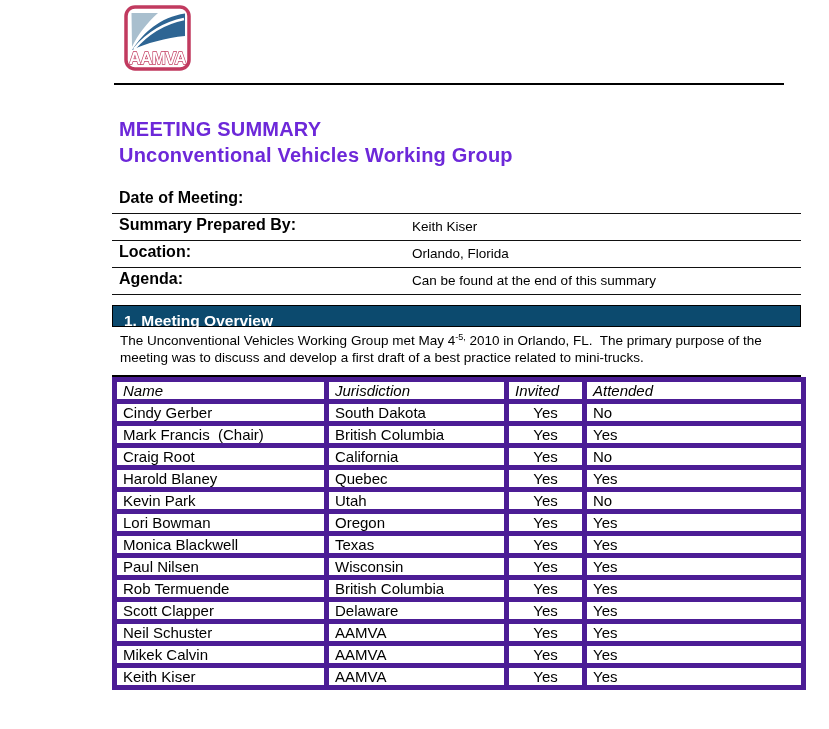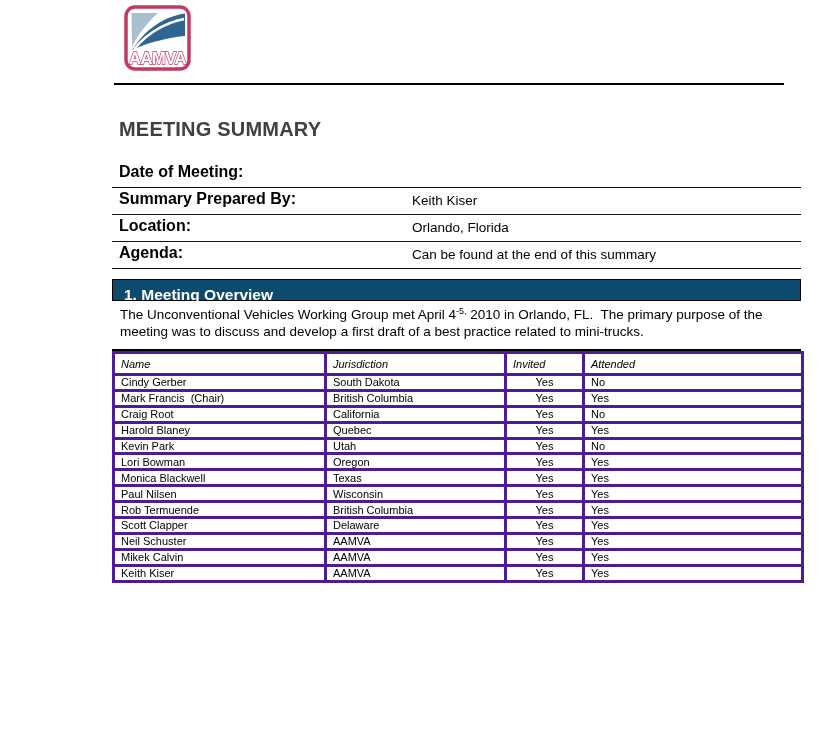--- a/index.html
+++ b/index.html
@@ -33,21 +33,21 @@
     position: absolute;
     left: 78px;
     top: 116px;
     width: 689px;
   }
   .doc-title, .doc-subtitle {
     margin: 0 0 0 7px;
     font-size: 20px;
     line-height: 26px;
     font-weight: bold;
-    color: #404040;
+    color: #6d28d9;
     letter-spacing: 0.2px;
   }
   .meta-table { margin-top: 19px; }
   .meta-row {
     position: relative;
     height: 27px;
     border-bottom: 1.5px solid #111111;
   }
   .meta-label {
     position: absolute;
@@ -86,23 +86,23 @@
   .overview-body sup {
     font-size: 9px;
     line-height: 0;
   }
   table.attendance {
     width: 689px;
     border-collapse: collapse;
     table-layout: fixed;
   }
   table.attendance th, table.attendance td {
-    border: 3px solid #4c1d95;
+    border: 5px solid #4c1d95;
     padding: 0 6px;
-    font-size: 11px;
+    font-size: 15px;
     overflow: hidden;
     white-space: pre;
   }
   table.attendance th {
     height: 22px;
     font-style: italic;
     font-weight: normal;
     text-align: left;
     vertical-align: middle;
   }
@@ -125,20 +125,21 @@
       <path d="M10 44 C22 30 38 18.5 60 14" stroke="#ffffff" stroke-width="2.4" fill="none"></path>
       <text x="33.5" y="59" text-anchor="middle" font-size="16.5" font-weight="bold" letter-spacing="-0.5" fill="#ffffff" stroke="#C13A5F" stroke-width="1.3" style="paint-order: stroke; font-family: 'Liberation Sans', sans-serif;">AAMVA</text>
     </svg>
   </div>
 
   <div class="top-rule"></div>
 
   <div class="content">
 
     <h1 class="doc-title">MEETING SUMMARY</h1>
+    <h2 class="doc-subtitle">Unconventional Vehicles Working Group</h2>
 
     <div class="meta-table" id="meta-table">
         <div class="meta-row">
           <span class="meta-label">Date of Meeting:</span>
           <span class="meta-value"></span>
         </div>
         <div class="meta-row">
           <span class="meta-label">Summary Prepared By:</span>
           <span class="meta-value">Keith Kiser</span>
         </div>
@@ -148,21 +149,21 @@
         </div>
         <div class="meta-row">
           <span class="meta-label">Agenda:</span>
           <span class="meta-value">Can be found at the end of this summary</span>
         </div>
       </div>
 
     <div class="section-header">
       <span>1. Meeting Overview</span>
     </div>
-    <div class="overview-body"><span>The Unconventional Vehicles Working Group met April 4</span><sup>-5,</sup><span> 2010 in Orlando, FL.  The primary purpose of the meeting was to discuss and develop a first draft of a best practice related to mini-trucks.</span></div>
+    <div class="overview-body"><span>The Unconventional Vehicles Working Group met May 4</span><sup>-5,</sup><span> 2010 in Orlando, FL.  The primary purpose of the meeting was to discuss and develop a first draft of a best practice related to mini-trucks.</span></div>
 
 
     <table class="attendance">
       <colgroup>
         <col style="width:212px">
         <col style="width:180px">
         <col style="width:78px">
         <col style="width:219px">
       </colgroup>
       <thead>

